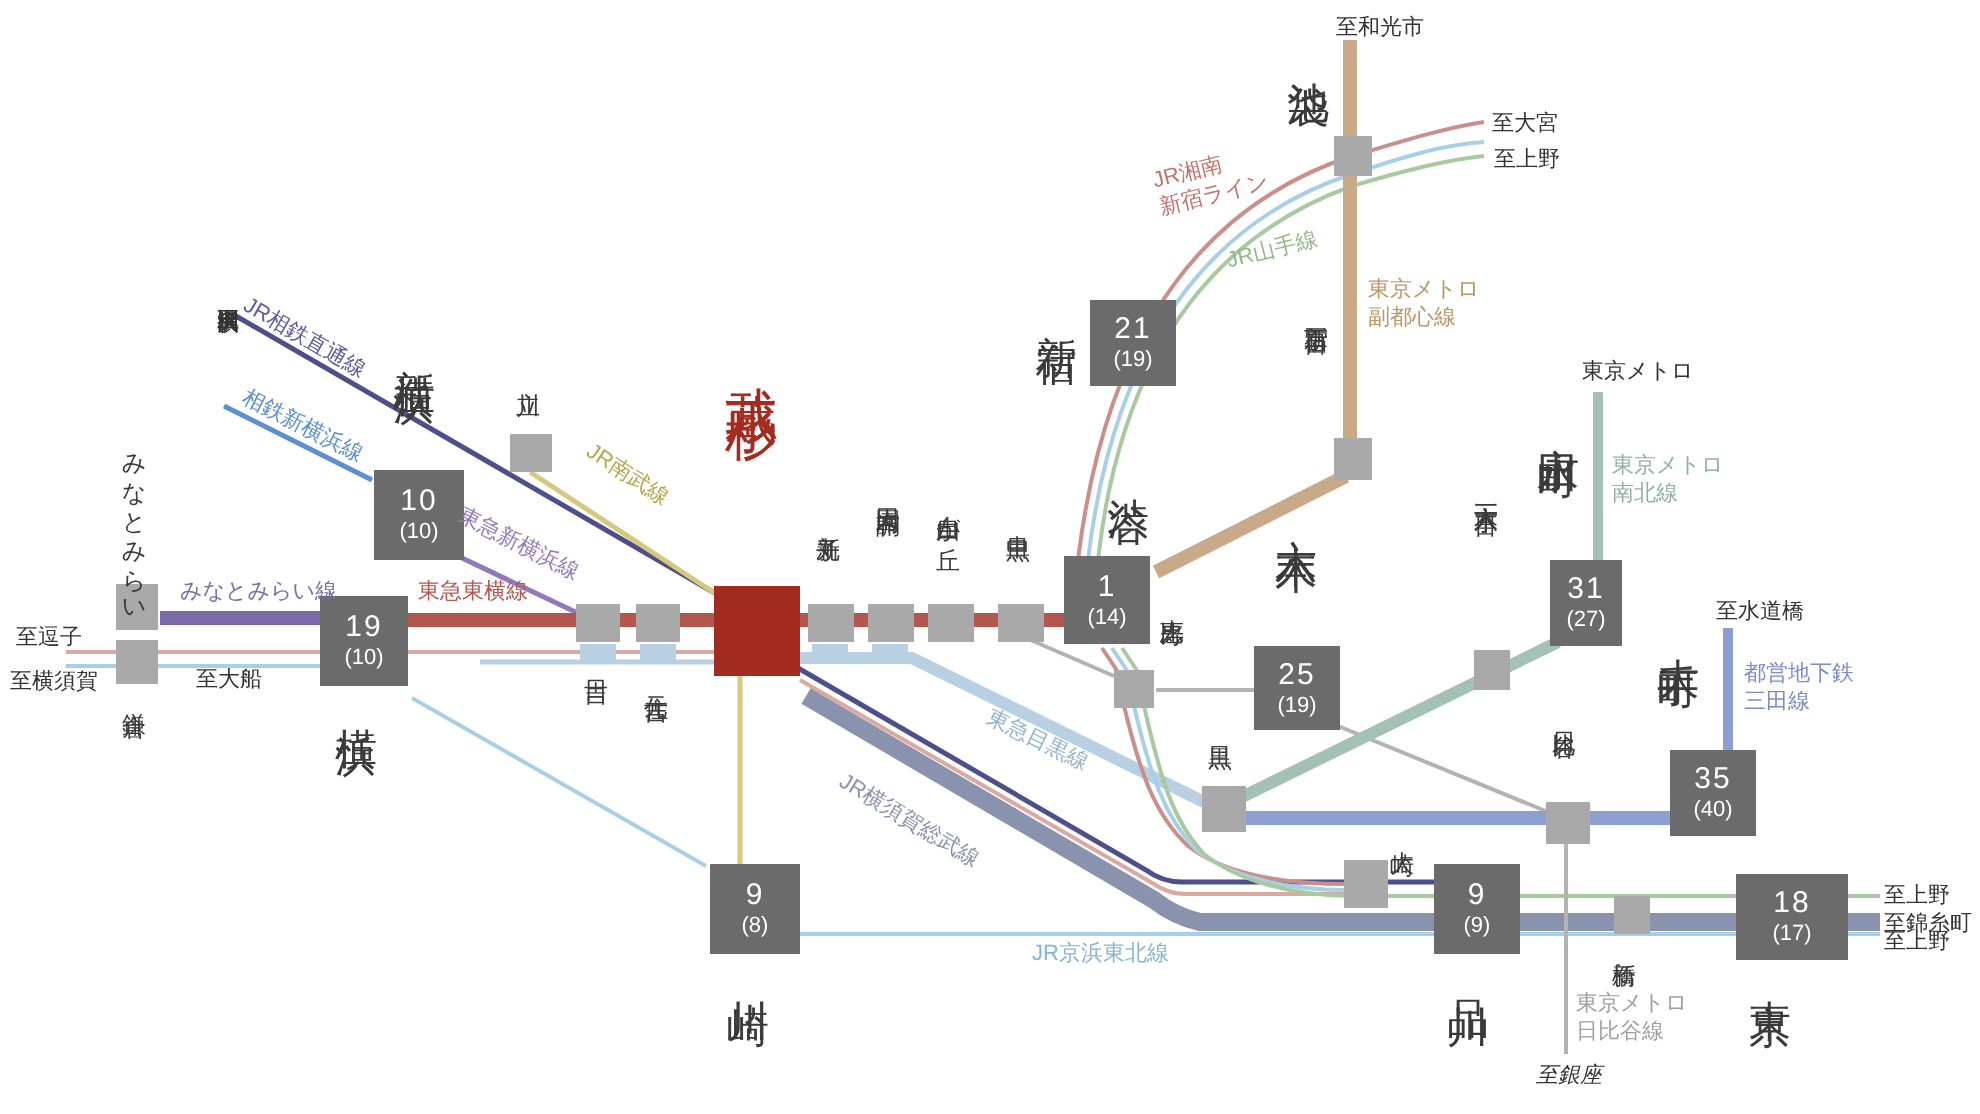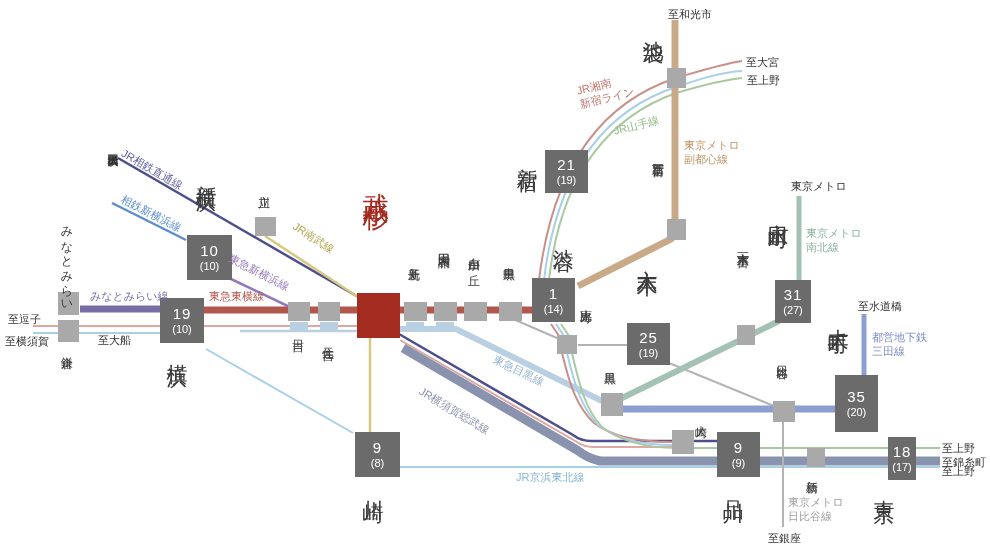--- a/index.html
+++ b/index.html
@@ -127,29 +127,29 @@
     <span class="alt">(19)</span>
   </div>
   <div class="badge" style="left:627px;top:323px;width:43px;height:42px;">
     <span class="min">25</span>
     <span class="alt">(19)</span>
   </div>
   <div class="badge" style="left:775px;top:280px;width:36px;height:43px;">
     <span class="min">31</span>
     <span class="alt">(27)</span>
   </div>
-  <div class="badge" style="left:835px;top:375px;width:43px;height:57px;">
+  <div class="badge" style="left:835px;top:375px;width:43px;height:43px;">
     <span class="min">35</span>
-    <span class="alt">(20)</span>
+    <span class="alt">(40)</span>
   </div>
   <div class="badge" style="left:717px;top:432px;width:43px;height:45px;">
     <span class="min">9</span>
     <span class="alt">(9)</span>
   </div>
-  <div class="badge" style="left:868px;top:437px;width:28px;height:43px;margin-left:20px;">
+  <div class="badge" style="left:868px;top:437px;width:56px;height:43px;">
     <span class="min">18</span>
     <span class="alt">(17)</span>
   </div>
 
   <div class="vtext big" style="left:196px;top:168px;">新横浜</div>
   <div class="vtext big" style="left:167px;top:347px;">横浜</div>
   <div class="vtext big" style="left:363px;top:483px;">川崎</div>
   <div class="vtext big" style="left:553px;top:232px;">渋谷</div>
   <div class="vtext big" style="left:517px;top:151px;">新宿</div>
   <div class="vtext big" style="left:637px;top:253px;">六本木</div>
@@ -202,15 +202,15 @@
   <div class="htext dest" style="left:5px;top:335px;">至横須賀</div>
   <div class="htext dest" style="left:98px;top:334px;">至大船</div>
   <div class="htext dest" style="left:668px;top:8px;">至和光市</div>
   <div class="htext dest" style="left:746px;top:56px;">至大宮</div>
   <div class="htext dest" style="left:747px;top:74px;">至上野</div>
   <div class="htext dest" style="left:791px;top:180px;">東京メトロ</div>
   <div class="htext dest" style="left:858px;top:300px;">至水道橋</div>
   <div class="htext dest" style="left:942px;top:442px;">至上野</div>
   <div class="htext dest" style="left:942px;top:456px;">至錦糸町</div>
   <div class="htext dest" style="left:942px;top:465px;">至上野</div>
-  <div class="htext dest" style="left:768px;top:532px;">至銀座</div>
+  <div class="htext dest" style="left:768px;top:532px;font-style:italic;">至銀座</div>
 
 </div>
 
 </body></html>

